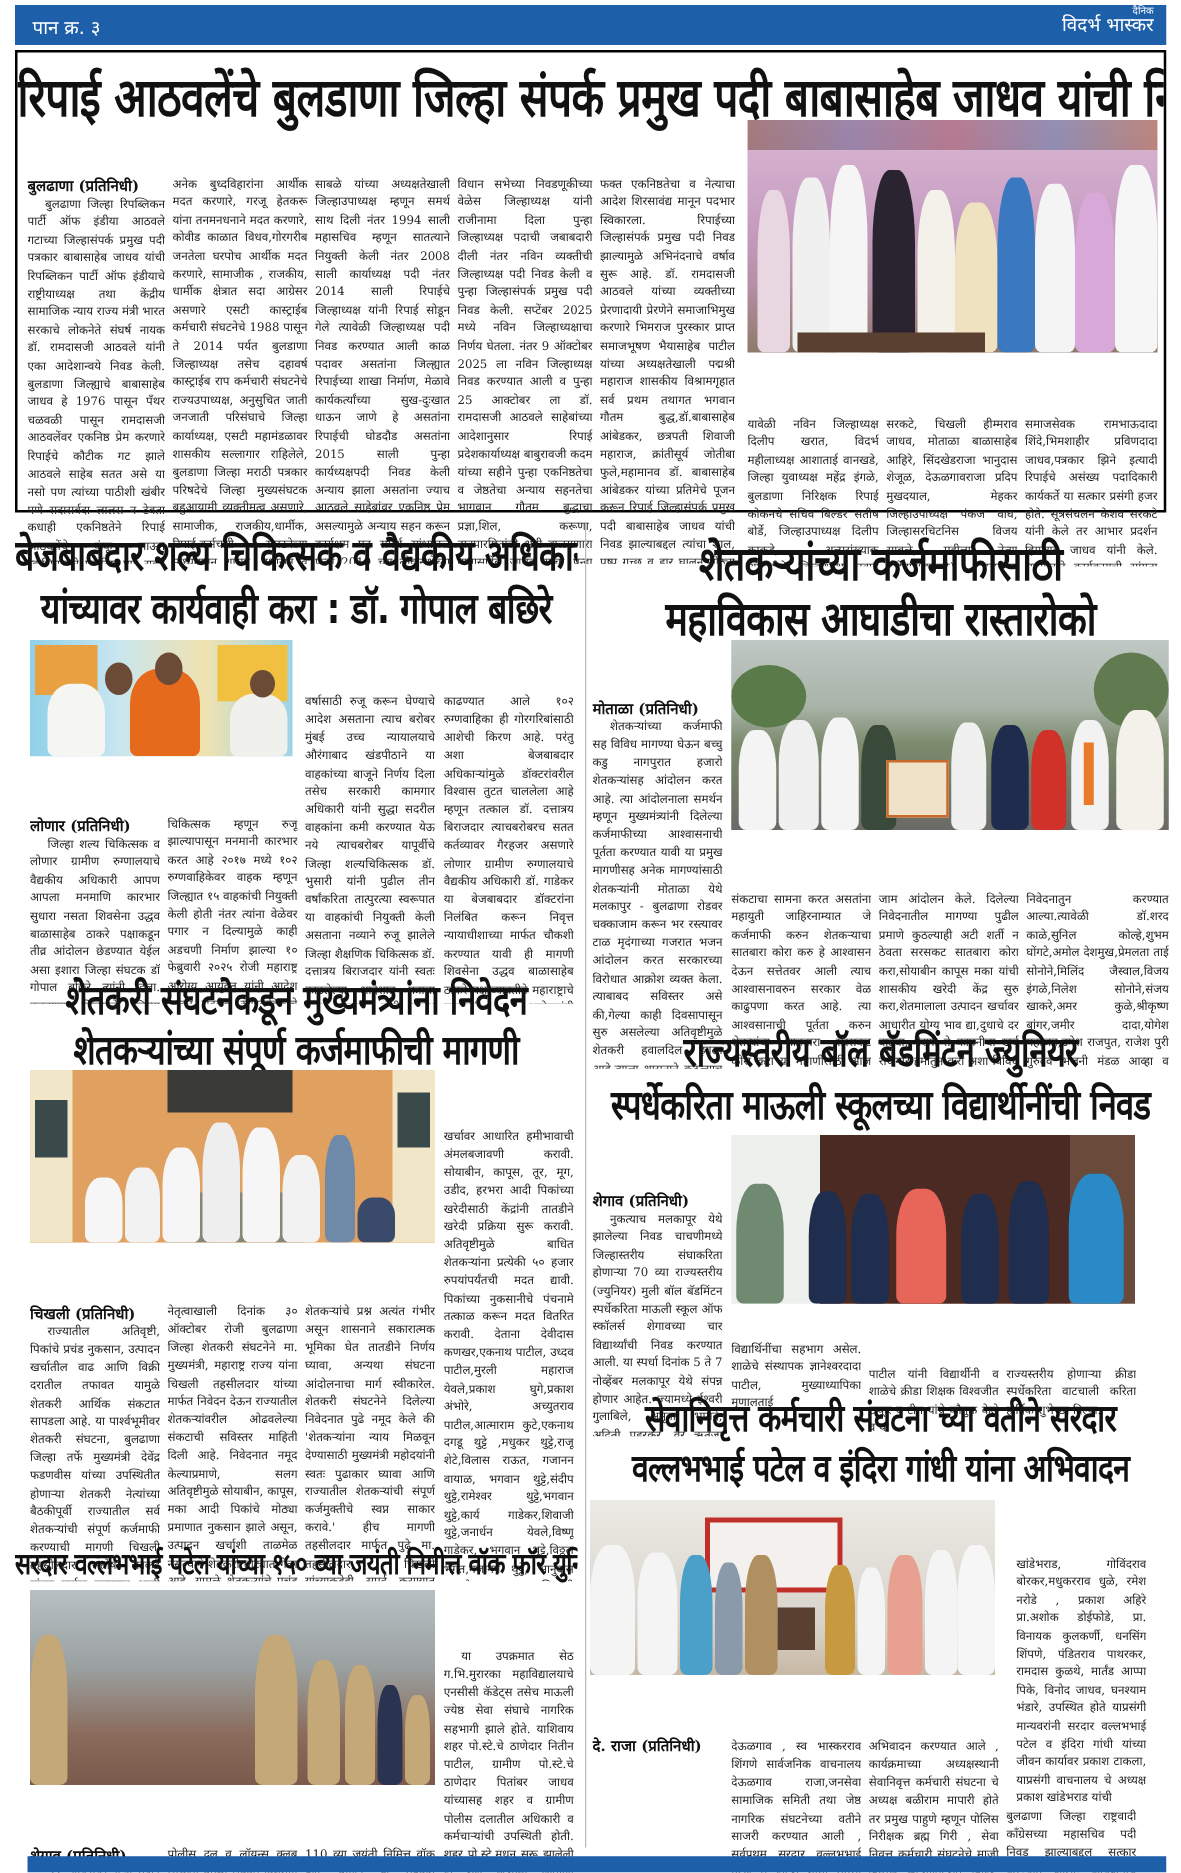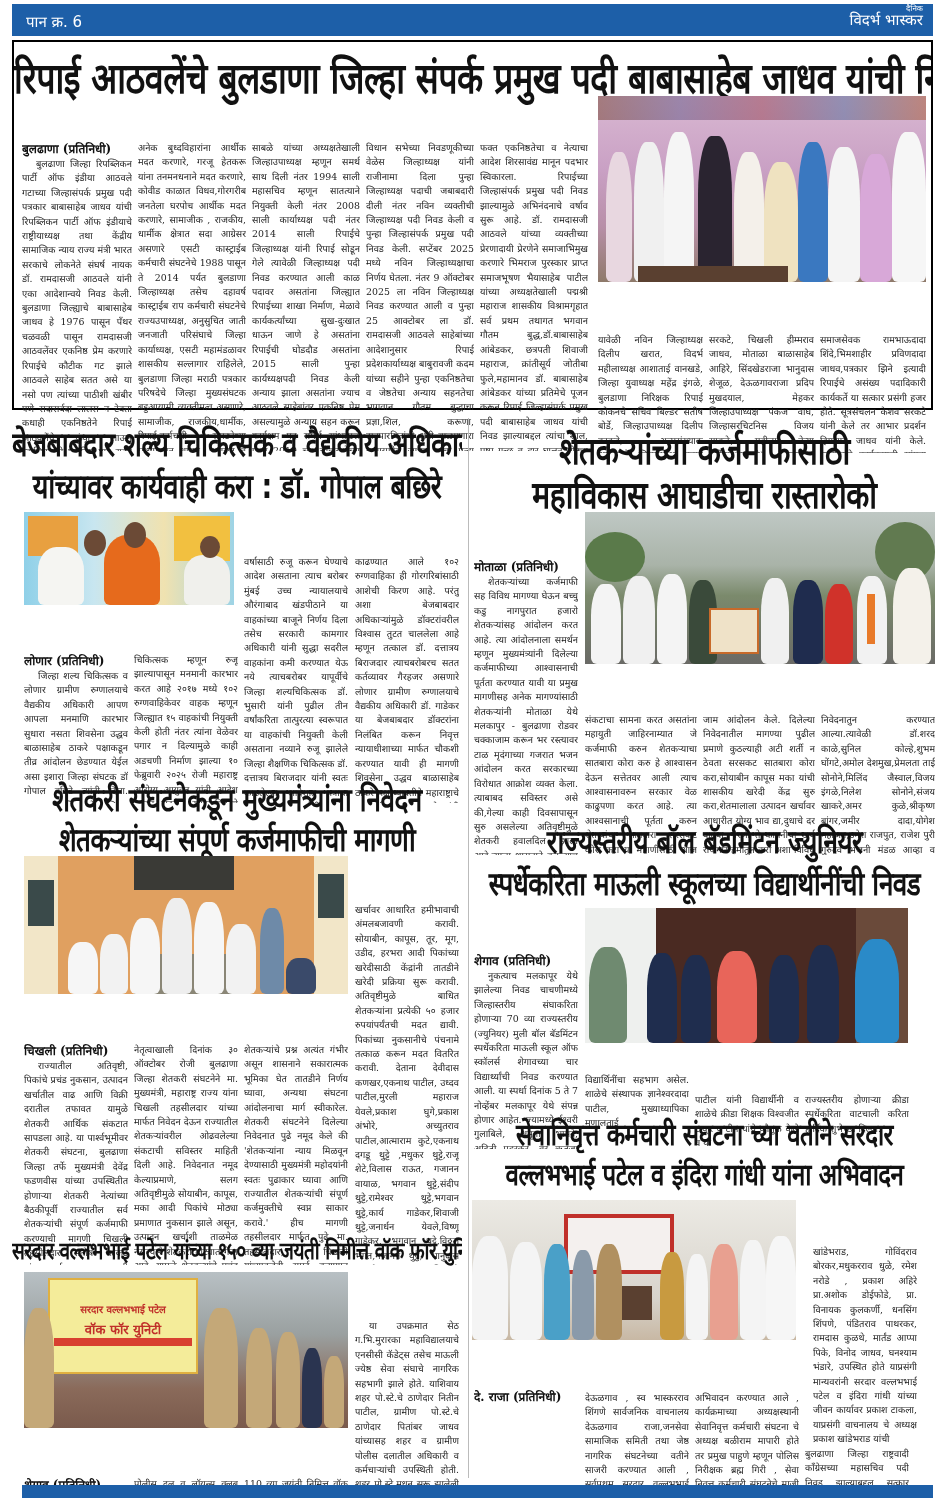--- a/index.html
+++ b/index.html
@@ -25,21 +25,21 @@
   .photo .ppl { position: absolute; bottom: 0; border-radius: 40% 40% 6px 6px; }
   .photo .head { position: absolute; border-radius: 50%; background: #6b4a36; }
 
   .divider-v { position: absolute; width: 1px; background: #bbb; }
   .footer-bar { position: absolute; left: 22px; top: 1485px; width: 911px; height: 13px; background: #1d5fa8; }
 </style>
 </head>
 <body>
 
 <div class="masthead">
-  <span class="pg">पान क्र. 6</span>
+  <span class="pg">पान क्र. ३</span>
   <span class="brand">
     <span class="small">दैनिक</span>
     <span class="big">विदर्भ भास्कर</span>
   </span>
 </div>
 
 <div class="box1">
   <div class="headline h1">रिपाई आठवलेंचे बुलडाणा जिल्हा संपर्क प्रमुख पदी बाबासाहेब जाधव यांची निवड</div>
 
   <div class="col" style="left:8px; top:52px; width:110px; height:310px;">
@@ -216,25 +216,20 @@
   </div>
   <div class="col" style="left:805px; top:1046px; width:104px; height:60px;">
     <p style="text-indent:0">राज्यस्तरीय होणाऱ्या क्रीडा स्पर्धेकरिता वाटचाली करिता हार्दिक शुभेच्छा दिल्या.</p>
   </div>
 </div>
 
 <div>
   <div class="headline" style="left:12px; right:483px; top:1234px; font-size:19px;">सरदार वल्लभभाई पटेल यांच्या १५० व्या जयंती निमीत्त वॉक फॉर युनिटी</div>
 
   <div class="photo" style="left:24px; top:1272px; width:324px; height:156px; background:linear-gradient(180deg,#b8c0c4 0%,#9aa0a0 40%,#8a6a5a 75%,#7a5a4c 100%);">
-    <div style="position:absolute;left:24px;top:6px;width:150px;height:96px;background:#f4ec9a;border:2px solid #e0b040">
-      <div style="position:absolute;left:0;right:0;top:22px;text-align:center;font-size:10px;color:#c0302a;font-weight:bold">सरदार वल्लभभाई पटेल</div>
-      <div style="position:absolute;left:0;right:0;top:40px;text-align:center;font-size:13px;color:#c0302a;font-weight:bold">वॉक फॉर युनिटी</div>
-      <div style="position:absolute;left:4px;right:4px;top:58px;height:8px;background:#d84030"></div>
-    </div>
     <div class="ppl" style="left:0;width:30px;height:120px;background:#c4a878"></div>
     <div class="ppl" style="left:180px;width:34px;height:120px;background:#c4a878"></div>
     <div class="ppl" style="left:222px;width:26px;height:100px;background:#c4a878"></div>
     <div class="ppl" style="left:252px;width:24px;height:96px;background:#c4a878"></div>
     <div class="ppl" style="left:278px;width:20px;height:80px;background:#2a3450"></div>
     <div class="ppl" style="left:300px;width:20px;height:72px;background:#c4a878"></div>
   </div>
 
   <div class="col" style="left:24px; top:1430px; width:104px; height:50px;">
     <span class="dateline">शेगाव (प्रतिनिधी)</span>

